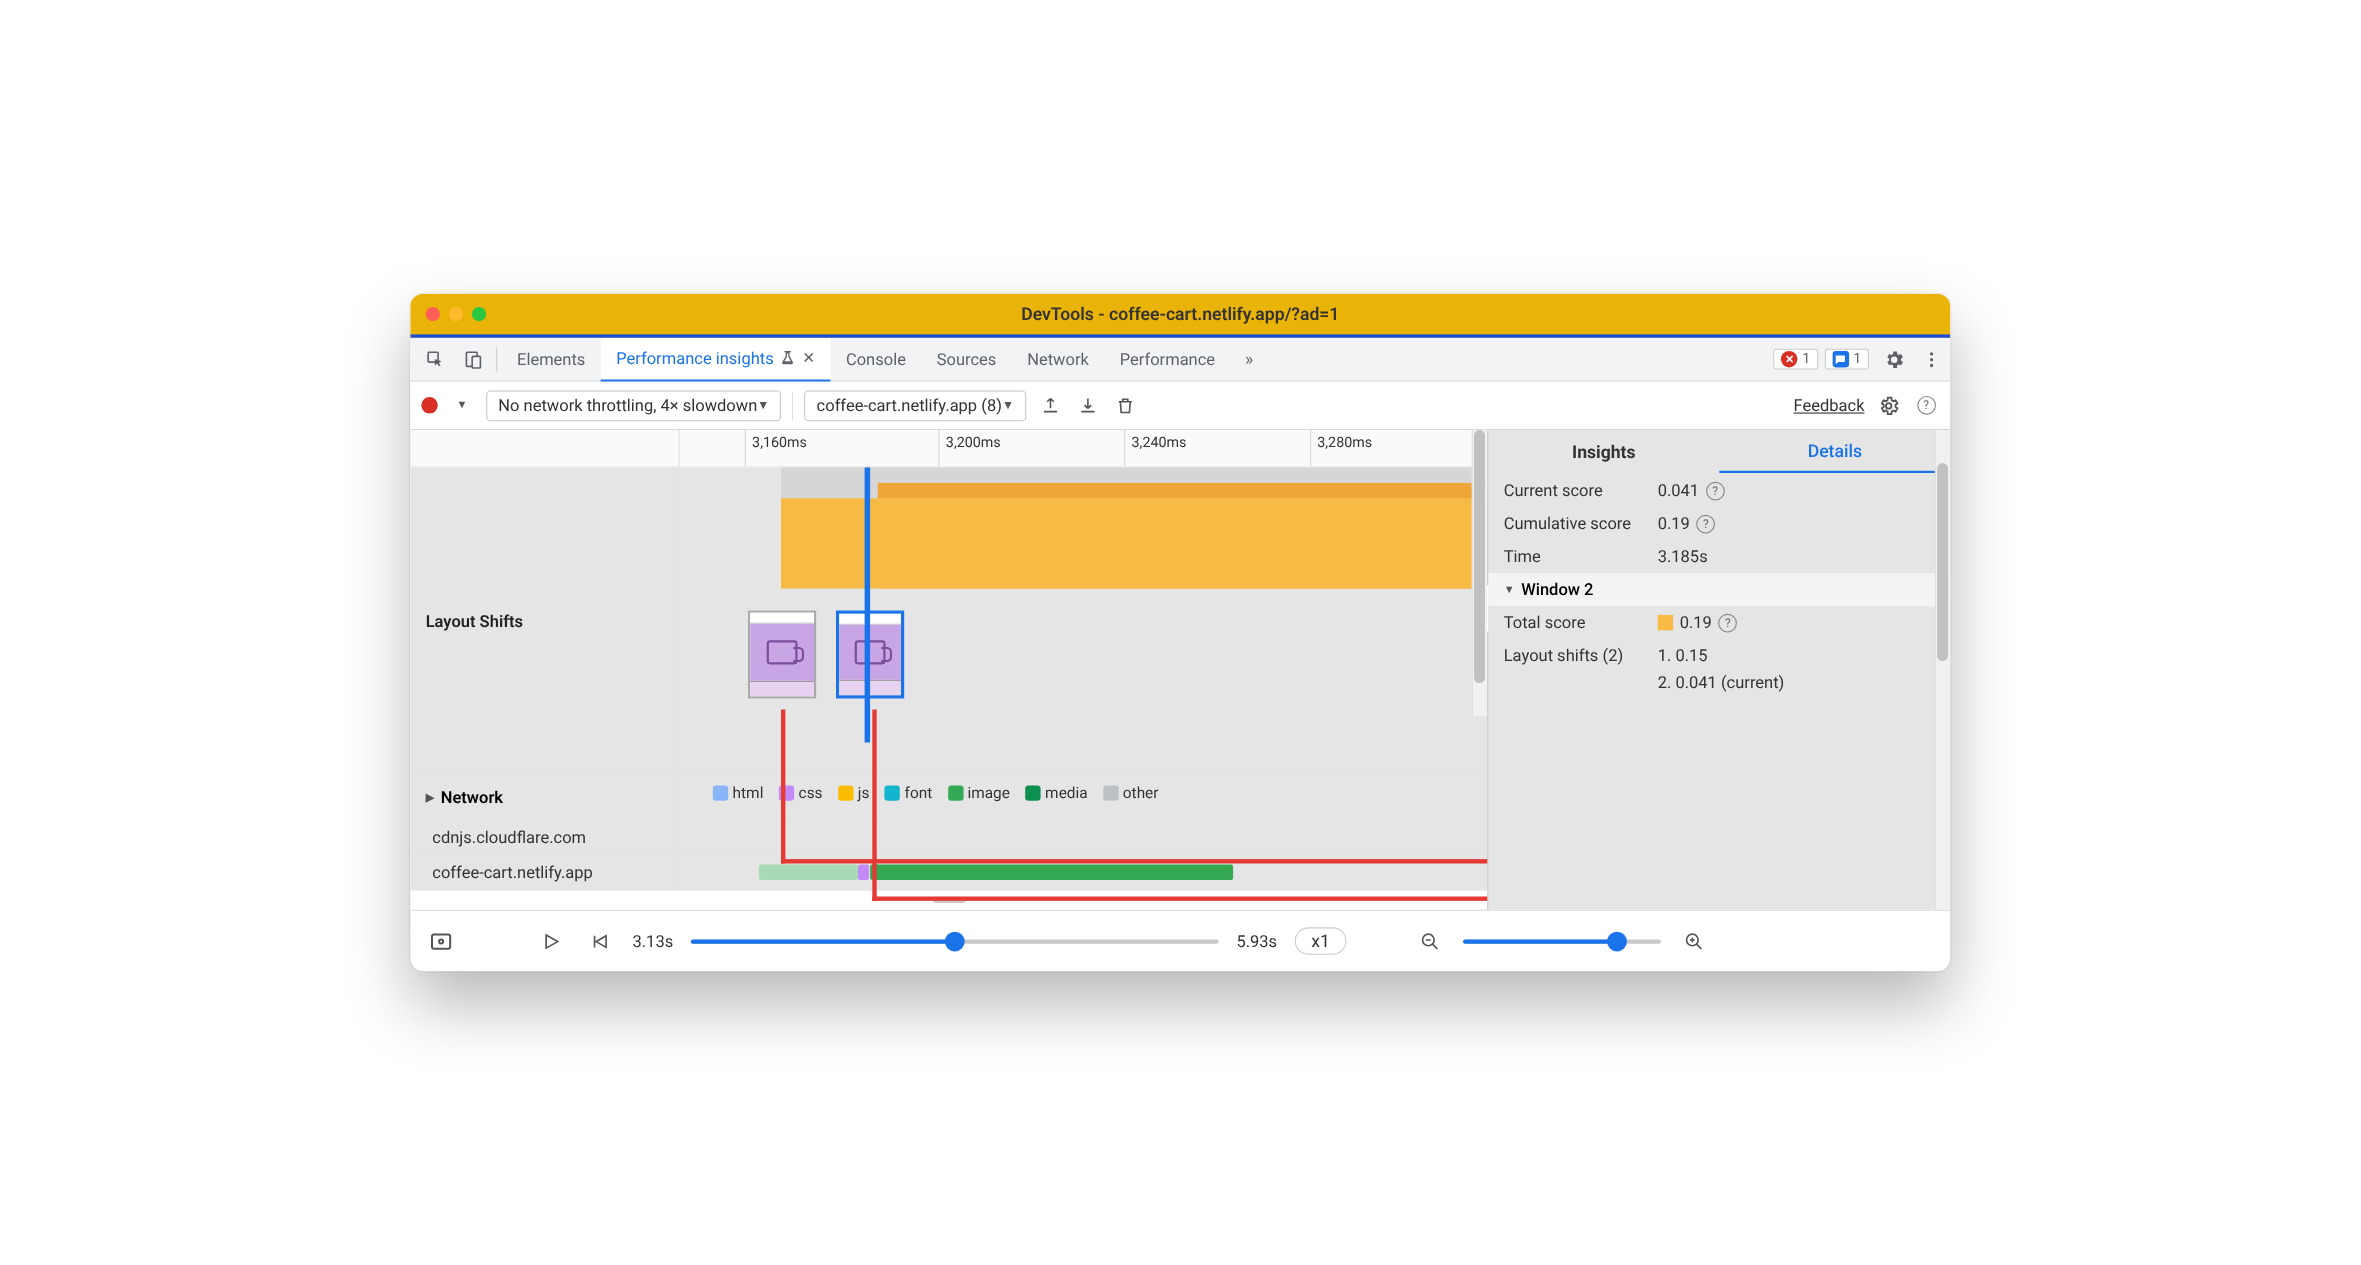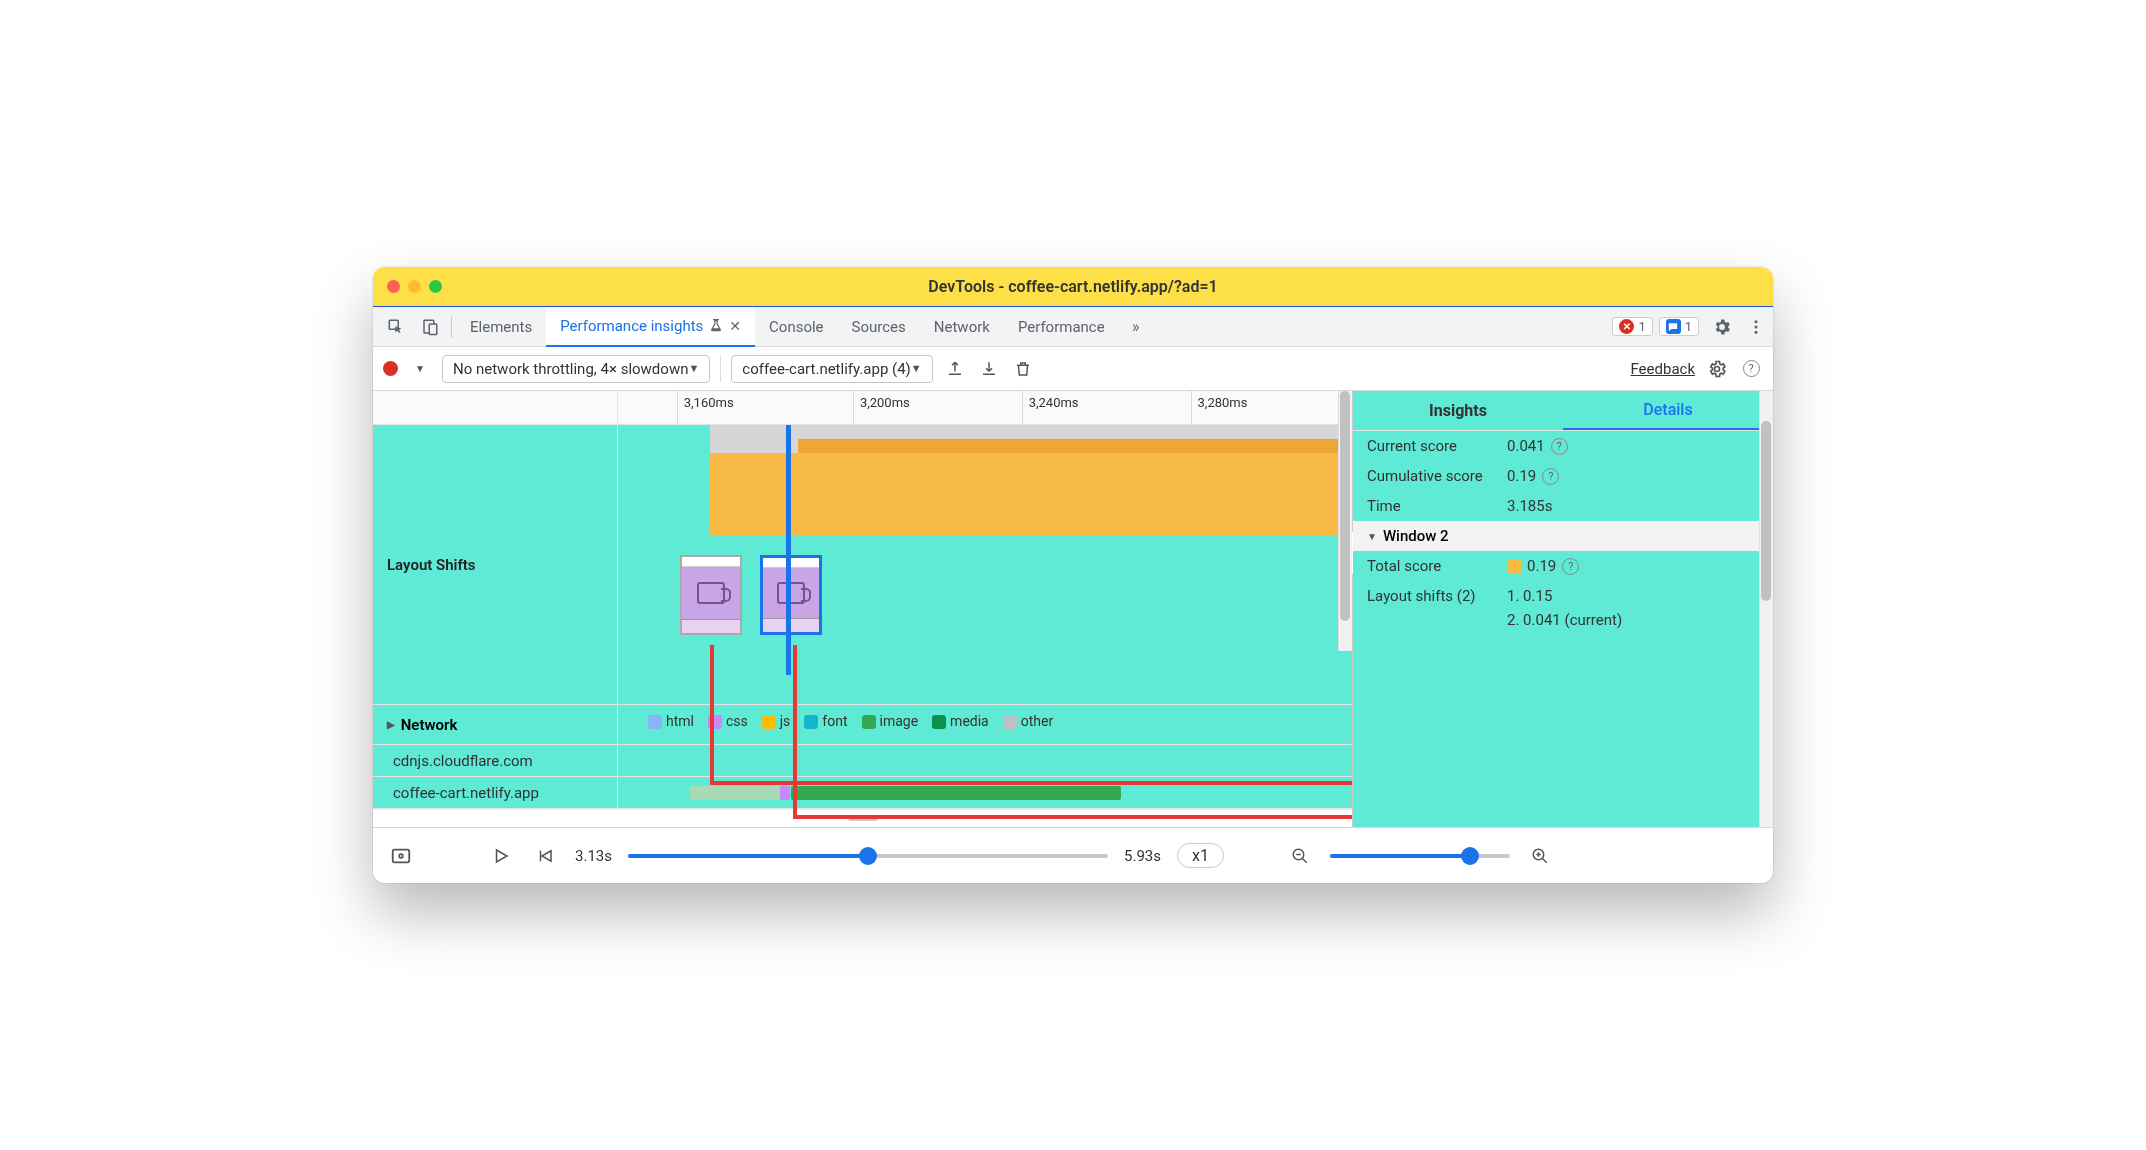--- a/index.html
+++ b/index.html
@@ -21,22 +21,22 @@
     display: flex;
     flex-direction: column;
   }
 
   
   .titlebar {
     height: 40px;
     display: flex;
     align-items: center;
     padding: 0 14px;
-    border-bottom: 1px solid #1d4ed8;
-    background: #fde047;
+    border-bottom: 3px solid #1d4ed8;
+    background: #eab308;
     position: relative;
   }
   .traffic { display: flex; gap: 8px; }
   .dot { width: 13px; height: 13px; border-radius: 50%; }
   .dot.red { background: #ff5f57; }
   .dot.yellow { background: #febc2e; }
   .dot.green { background: #28c840; }
   .title { position: absolute; left: 0; right: 0; text-align: center; font-weight: 600; font-size: 16px; color: #333; pointer-events: none; }
 
   
@@ -81,21 +81,21 @@
   .select {
     display: flex; align-items: center; gap: 0;
     border: 1px solid #c6c6c6; border-radius: 4px; padding: 4px 10px; background: #fff;
     font-size: 15px;
   }
   .select .chev { font-size: 11px; color: #555; }
   .toolbar .ic { width: 24px; height: 24px; display: flex; align-items: center; justify-content: center; color: #555; }
   .link { text-decoration: underline; color: #333; }
 
   
-  .main { display: flex; flex: 1; min-height: 430px; background: #5eead4; position: relative; }
+  .main { display: flex; flex: 1; min-height: 430px; background: #e5e5e5; position: relative; }
   .left { flex: 1; display: flex; flex-direction: column; border-right: 1px solid #ccc; overflow: hidden; min-width: 0; }
   .right { width: 420px; display: flex; flex-direction: column; font-size: 15px; position: relative; }
   .right-scrollbar { position: absolute; right: 0; top: 0; width: 14px; height: 100%; background: #f1f1f1; border-left: 1px solid #e0e0e0; }
   .right-thumb { position: absolute; top: 30px; right: 2px; width: 10px; height: 180px; background: #c1c1c1; border-radius: 5px; }
 
   
   .ruler { height: 34px; display: flex; border-bottom: 1px solid #e4e4e4; font-size: 13px; color: #333; position: relative; background: #fafafa; }
   .ruler .lab { width: 245px; border-right: 1px solid #e4e4e4; flex-shrink: 0; }
   .ruler .ticks { flex: 1; position: relative; }
   .ruler .tick { position: absolute; top: 0; height: 100%; border-left: 1px solid #d8d8d8; padding: 4px 0 0 6px; }
@@ -256,21 +256,21 @@
 
   <div class="toolbar">
     <div class="rec"></div>
     <div class="ic" style="font-size:10px">▼</div>
     <div class="select">
       <span>No network throttling, 4× slowdown</span>
       <span class="chev">▼</span>
     </div>
     <div class="divider" style="width:1px;height:26px;background:#ddd"></div>
     <div class="select">
-      <span>coffee-cart.netlify.app (4)</span>
+      <span>coffee-cart.netlify.app (8)</span>
       <span class="chev">▼</span>
     </div>
     <div class="ic">
       <svg width="18" height="18" viewBox="0 0 24 24" fill="none" stroke="currentColor" stroke-width="2">
           <path d="M12 3v12m0-12l-4 4m4-4l4 4M4 19h16"></path>
         </svg>
     </div>
     <div class="ic">
       <svg width="18" height="18" viewBox="0 0 24 24" fill="none" stroke="currentColor" stroke-width="2">
           <path d="M12 15V3m0 12l-4-4m4 4l4-4M4 19h16"></path>

